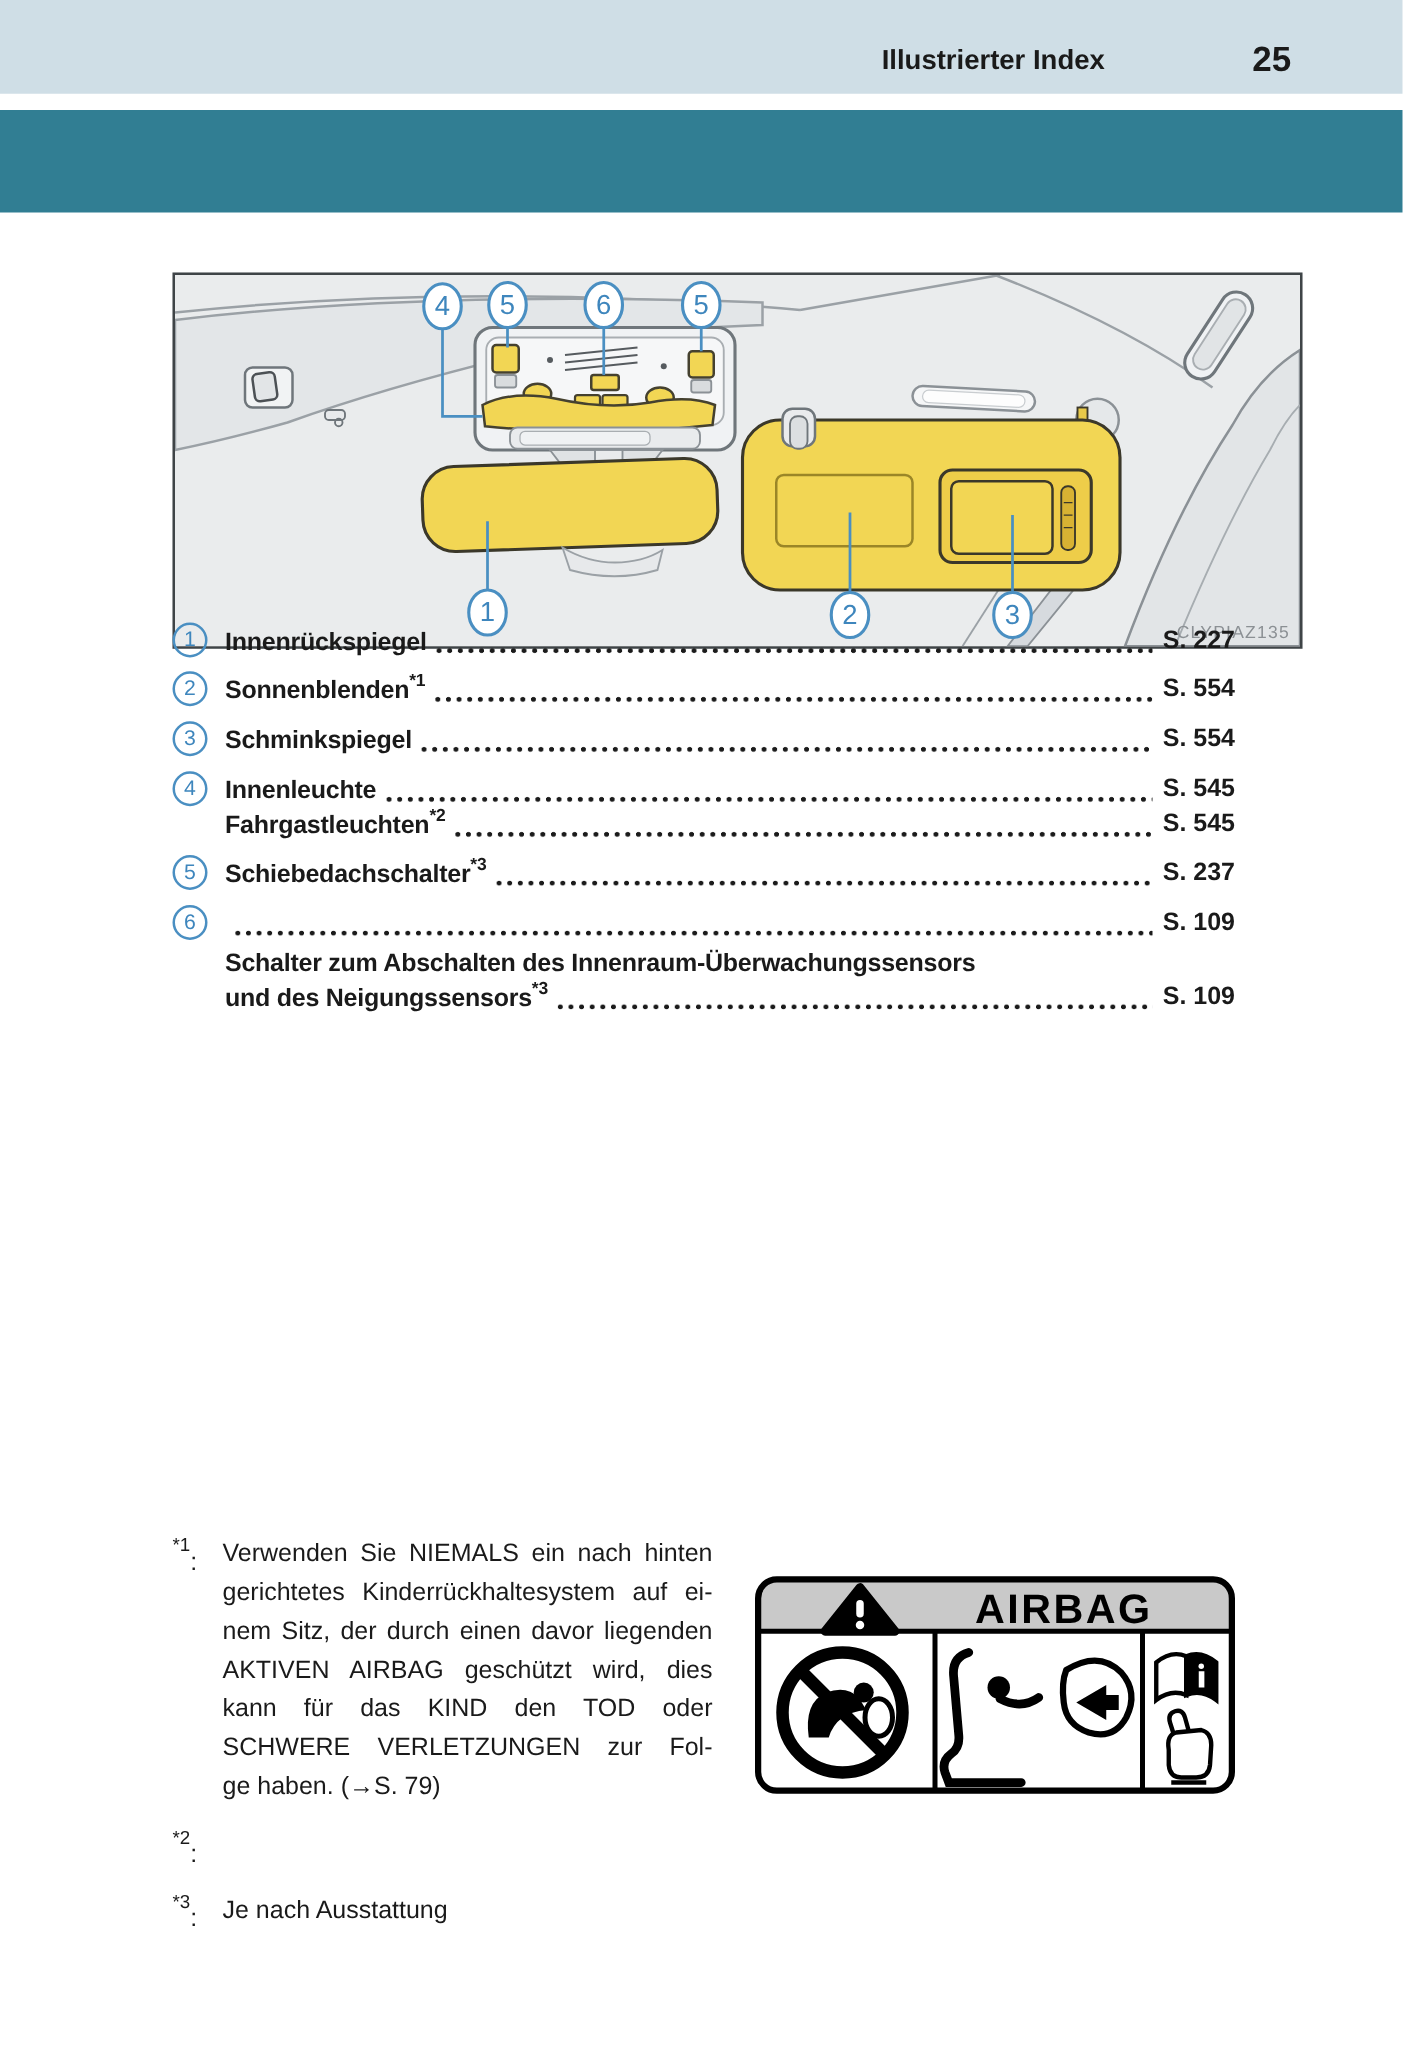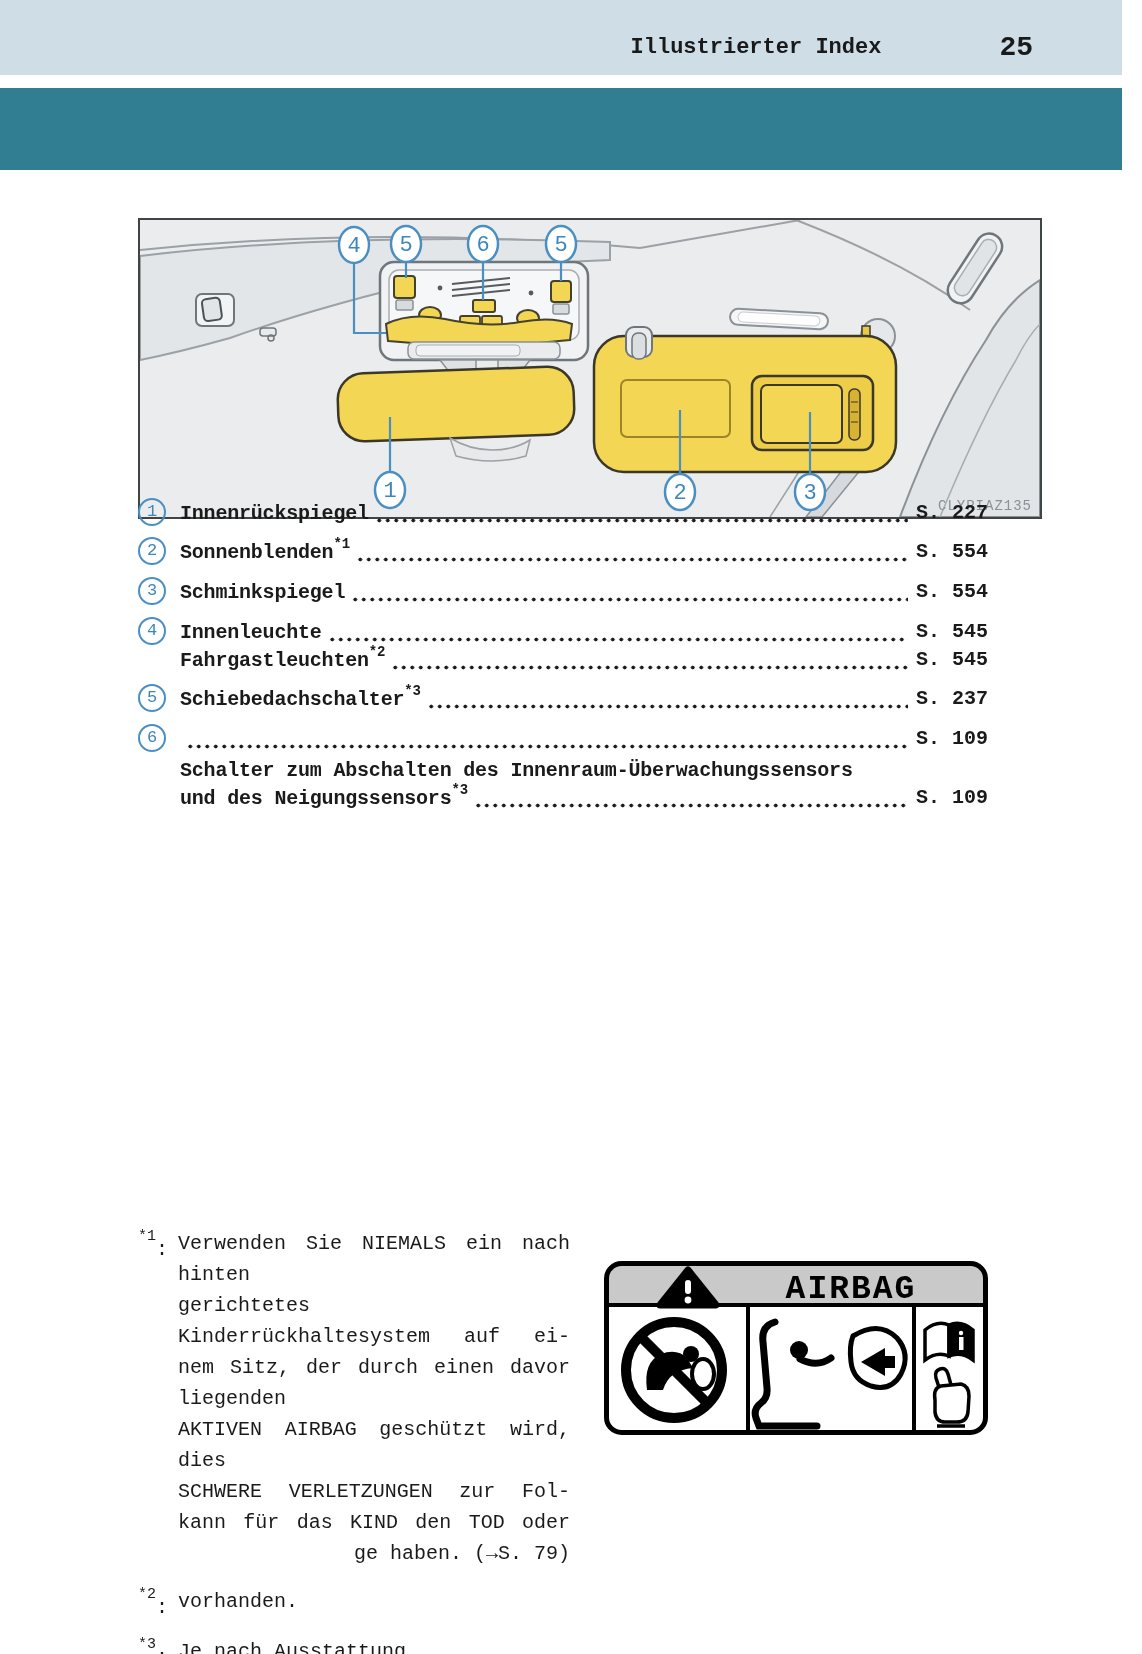--- a/index.html
+++ b/index.html
@@ -1,17 +1,17 @@
 <!DOCTYPE html>
 <html><head>
 <meta charset="utf-8">
 <style>
   html,body{margin:0;padding:0;background:#ffffff;}
   .page{position:relative;width:1142px;height:1654px;background:#ffffff;overflow:hidden;
-        font-family:Liberation Mono, monospace;color:#1a1a1a;}
+        font-family:Liberation Sans, sans-serif;color:#1a1a1a;}
 
   
   .header-bar{position:absolute;left:0;top:0;width:1122px;height:75px;background:#cfdee6;
               display:flex;align-items:center;justify-content:flex-end;box-sizing:border-box;padding-top:20px;}
   .h-title{font-weight:700;font-size:22px;margin-right:118px;}
   .h-num{font-weight:700;font-size:28px;margin-right:89px;}
   .band{position:absolute;left:0;top:88px;width:1122px;height:82px;background:#317e93;}
 
   
   .figure{position:absolute;left:138px;top:218px;width:900px;height:297px;border:2px solid #3f4447;
@@ -31,21 +31,21 @@
           background:radial-gradient(circle,#1b1b1b 1.7px,transparent 2.2px);
           background-size:8.5px 5px;background-repeat:repeat-x;background-position:0 bottom;}
   .pg{font-weight:700;font-size:20px;white-space:nowrap;}
 
   
   .footnotes{position:absolute;left:138px;top:1228px;width:1000px;font-size:20px;}
   .fn{display:flex;align-items:flex-start;}
   .fnm{flex:0 0 40px;width:40px;line-height:31px;white-space:nowrap;}
   .fnm sup{font-size:15px;position:relative;top:-7px;}
   .fn1-lines{width:392px;line-height:31px;}
-  .fn1-lines div{white-space:normal;text-align:right;}
+  .fn1-lines div{white-space:normal;}
   .fn1-lines .jl{text-align:justify;text-align-last:justify;}
   .fn-lines{line-height:31px;}
   .fn-lines div{white-space:nowrap;}
   .airbag-wrap{margin-left:33px;margin-top:32px;}
   .fn2{margin-top:17px;}
   .fn3{margin-top:13px;}
 </style>
 </head>
 <body>
 
@@ -218,22 +218,22 @@
 
   <div class="footnotes">
 
     <div class="fn">
       <span class="fnm"><sup>*1</sup><span>:</span></span>
       <div class="fn1-lines">
         <div class="jl">Verwenden Sie NIEMALS ein nach hinten</div>
         <div class="jl">gerichtetes Kinderrückhaltesystem auf ei-</div>
         <div class="jl">nem Sitz, der durch einen davor liegenden</div>
         <div class="jl">AKTIVEN AIRBAG geschützt wird, dies</div>
+        <div class="jl">kann für das KIND den TOD oder</div>
         <div class="jl">SCHWERE VERLETZUNGEN zur Fol-</div>
-        <div class="jl">kann für das KIND den TOD oder</div>
         <div>ge haben. (→S. 79)</div>
       </div>
       <div class="airbag-wrap">
         <svg width="386" height="176" viewBox="0 0 386 176">
           <path d="M3.5,45 V19 Q3.5,3.5 19,3.5 H367 Q382.5,3.5 382.5,19 V45 Z" fill="#c9c9c9"></path>
           <rect x="3.5" y="3.5" width="379" height="169" rx="15" fill="none" stroke="#000000" stroke-width="5"></rect>
           <path d="M3.5,45 H382.5" stroke="#000000" stroke-width="4"></path>
           <path d="M145,45 V172" stroke="#000000" stroke-width="4"></path>
           <path d="M311,45 V172" stroke="#000000" stroke-width="4"></path>
           <g>
@@ -267,21 +267,20 @@
               <path d="M334,166 H362" stroke="#000000" stroke-width="3.5"></path>
             </g>
           </g>
         </svg>
       </div>
     </div>
 
     <div class="fn fn2">
       <span class="fnm"><sup>*2</sup><span>:</span></span>
       <div class="fn-lines">
-        <div>vorhanden.</div>
       </div>
     </div>
 
     <div class="fn fn3">
       <span class="fnm"><sup>*3</sup><span>:</span></span>
       <div class="fn-lines">
         <div>Je nach Ausstattung</div>
       </div>
     </div>
 

